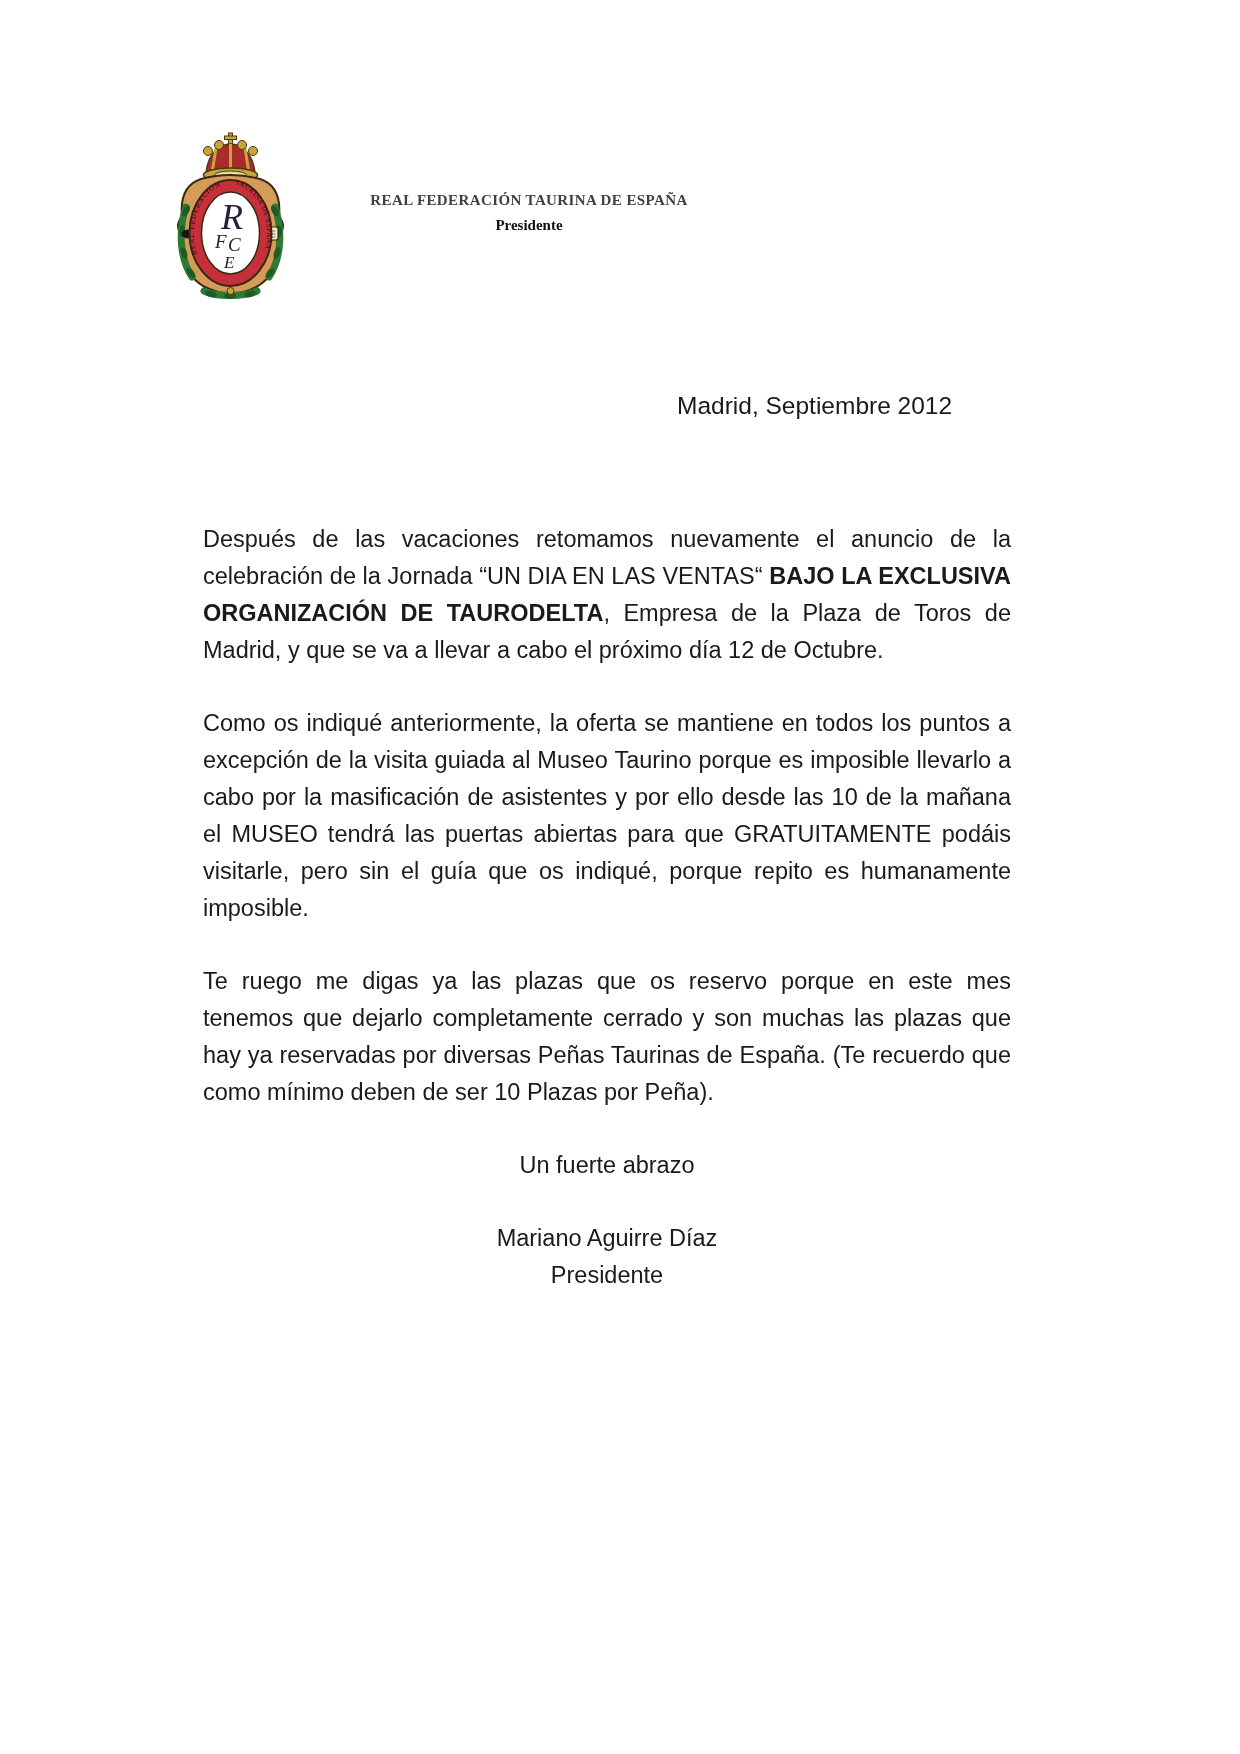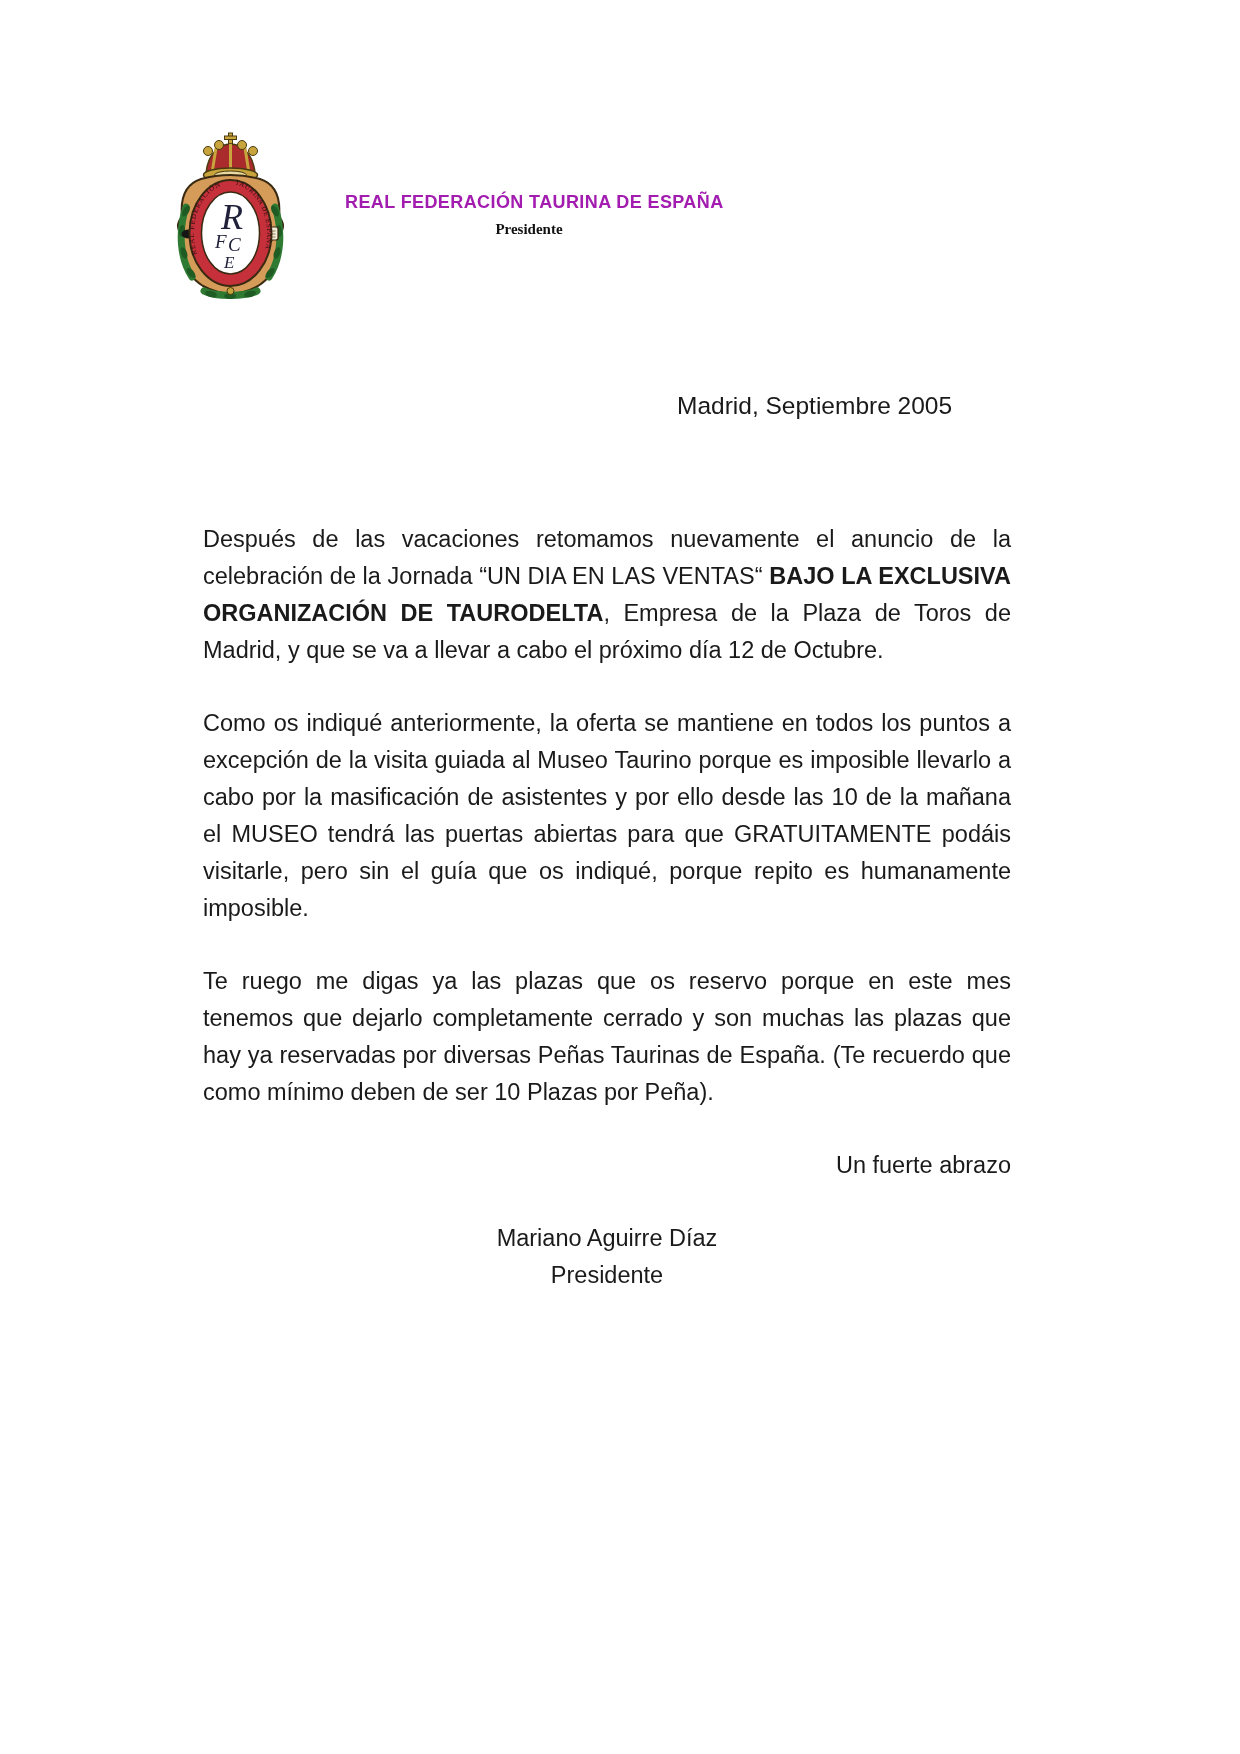--- a/index.html
+++ b/index.html
@@ -9,43 +9,43 @@
     background:#ffffff;
     margin:0 auto;
     overflow:hidden;
     font-family:"Liberation Sans", sans-serif;
     color:#1a1a1a;
   }
   
   .logo{position:absolute;left:166px;top:131px;width:130px;height:170px;}
   .org{position:absolute;left:345px;top:192px;width:368px;text-align:center;}
   .org-name{
-    font-family:Liberation Sans, sans-serif;
-    font-weight:bold;font-size:18px;letter-spacing:.4px;
-    color:#a21caf;white-space:nowrap;
+    font-family:Liberation Serif, serif;
+    font-weight:bold;font-size:15px;letter-spacing:.4px;
+    color:#404040;white-space:nowrap;
   }
   .org-sub{
     font-family:"Liberation Serif", serif;
     font-weight:bold;font-size:15px;margin-top:8px;color:#111;
   }
   
   .dateline{
     position:absolute;left:677px;top:392px;
     font-size:24.5px;color:#1a1a1a;white-space:nowrap;
   }
   .body{
     position:absolute;left:160px;top:521px;width:808px;
     font-size:23.5px;line-height:37px;text-align:justify;
     color:#1a1a1a;
     margin-left:43px;
   }
   .body p{margin:0 0 0 0;}
   .body p + p{margin-top:36px;}
   .b{font-weight:bold;}
-  .closing{margin-top:36px;text-align:right;}
+  .closing{margin-top:36px;text-align:center;}
   .signature{margin-top:36px;text-align:center;}
   .signature div{line-height:37px;white-space:nowrap;}
 </style>
 </head>
 <body>
 
 <div class="page">
 
   <div class="logo">
     <svg viewBox="0 0 130 170" width="130" height="170" xmlns="http://www.w3.org/2000/svg">
@@ -117,21 +117,21 @@
 
       <circle cx="64.5" cy="160" r="3.5" fill="#c8a43c" stroke="#4a3a10"></circle>
     </svg>
   </div>
 
   <div class="org">
     <div class="org-name">REAL FEDERACIÓN TAURINA DE ESPAÑA</div>
     <div class="org-sub">Presidente</div>
   </div>
 
-  <div class="dateline">Madrid,  Septiembre 2005</div>
+  <div class="dateline">Madrid,  Septiembre 2012</div>
 
   <div class="body">
     <p><span>Después de las vacaciones retomamos nuevamente el anuncio de la celebración de la Jornada  “UN DIA EN LAS VENTAS“  </span><span class="b">BAJO LA EXCLUSIVA ORGANIZACIÓN DE TAURODELTA</span><span>, Empresa de la Plaza de Toros de Madrid, y que se va a llevar a cabo el próximo día 12 de Octubre.</span></p>
     <p><span>Como os indiqué anteriormente, la oferta se mantiene en todos los puntos a excepción de la visita guiada al Museo Taurino porque es imposible llevarlo a cabo por la masificación de asistentes y por ello desde las 10 de la mañana el MUSEO tendrá las puertas abiertas para que GRATUITAMENTE podáis visitarle, pero sin el  guía que os indiqué, porque repito es humanamente imposible.</span></p>
     <p><span>Te ruego me digas ya las plazas que os reservo porque en este mes tenemos que dejarlo completamente cerrado y son muchas las plazas que hay ya reservadas por diversas Peñas Taurinas de España. (Te recuerdo que como mínimo deben de ser 10 Plazas por Peña).</span></p>
     <p class="closing">Un fuerte abrazo</p>
     <div class="signature">
       <div>Mariano Aguirre Díaz</div>
       <div>Presidente</div>
     </div>

